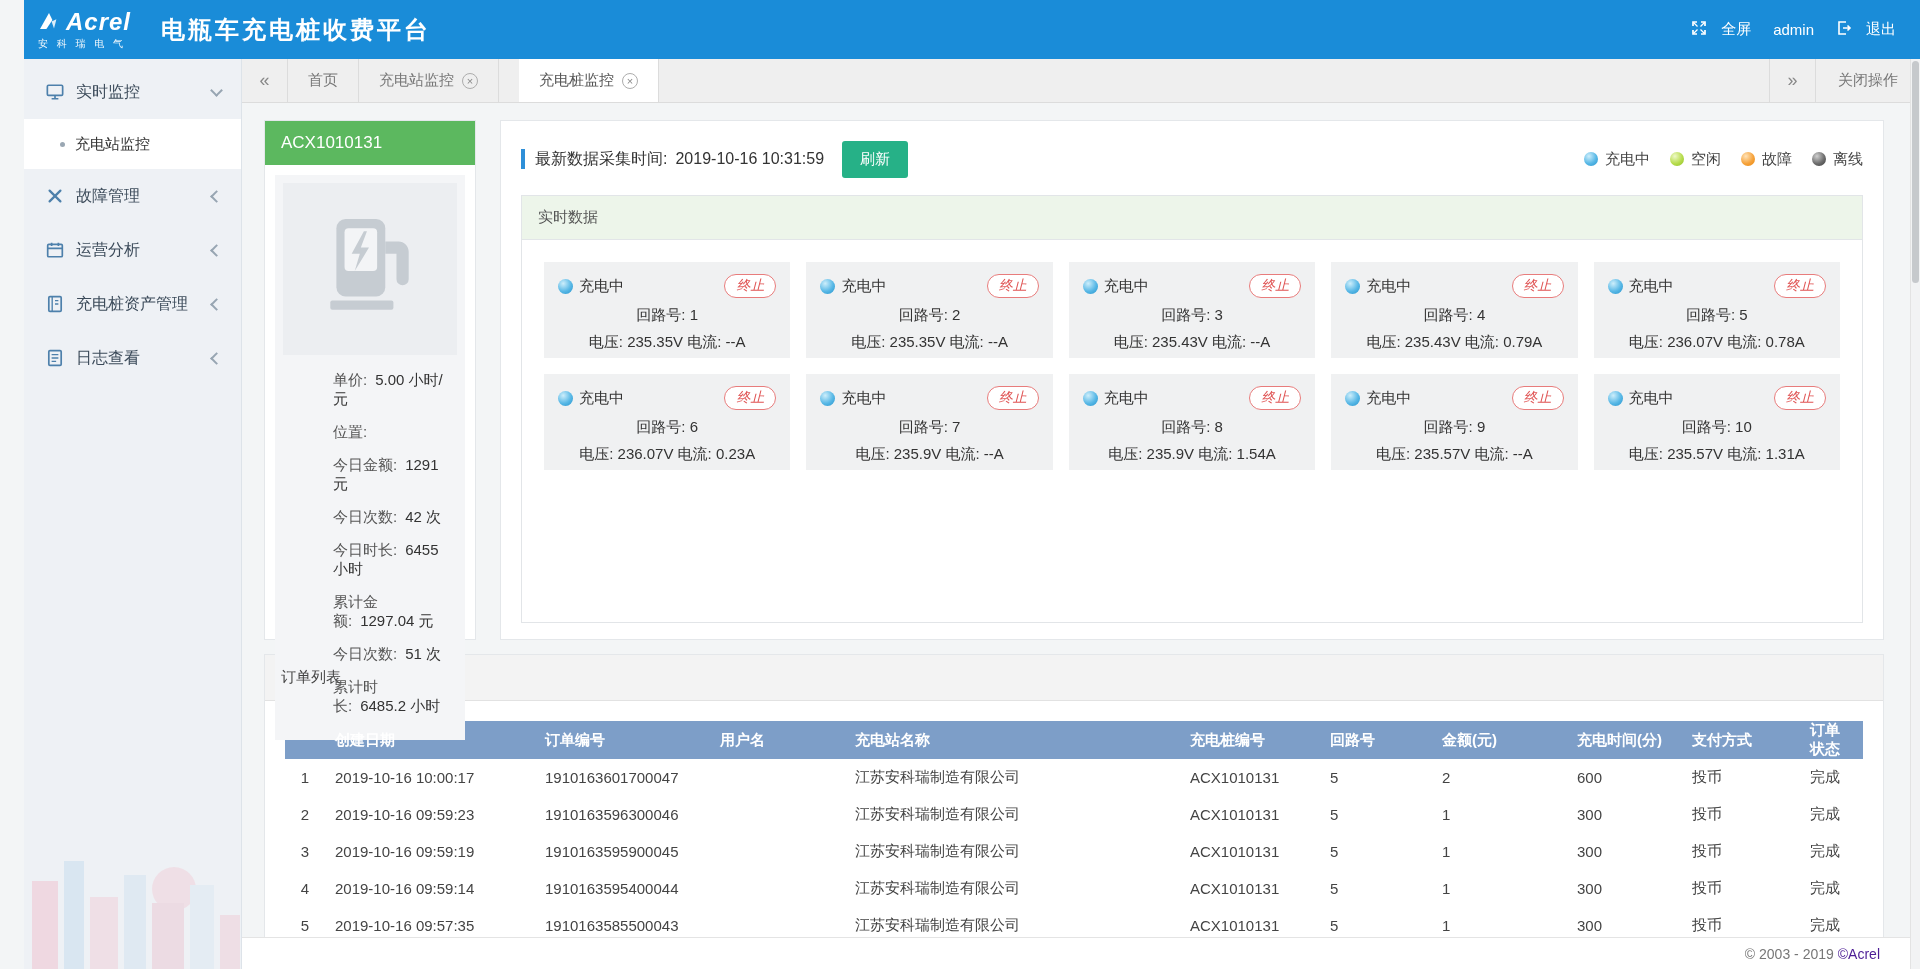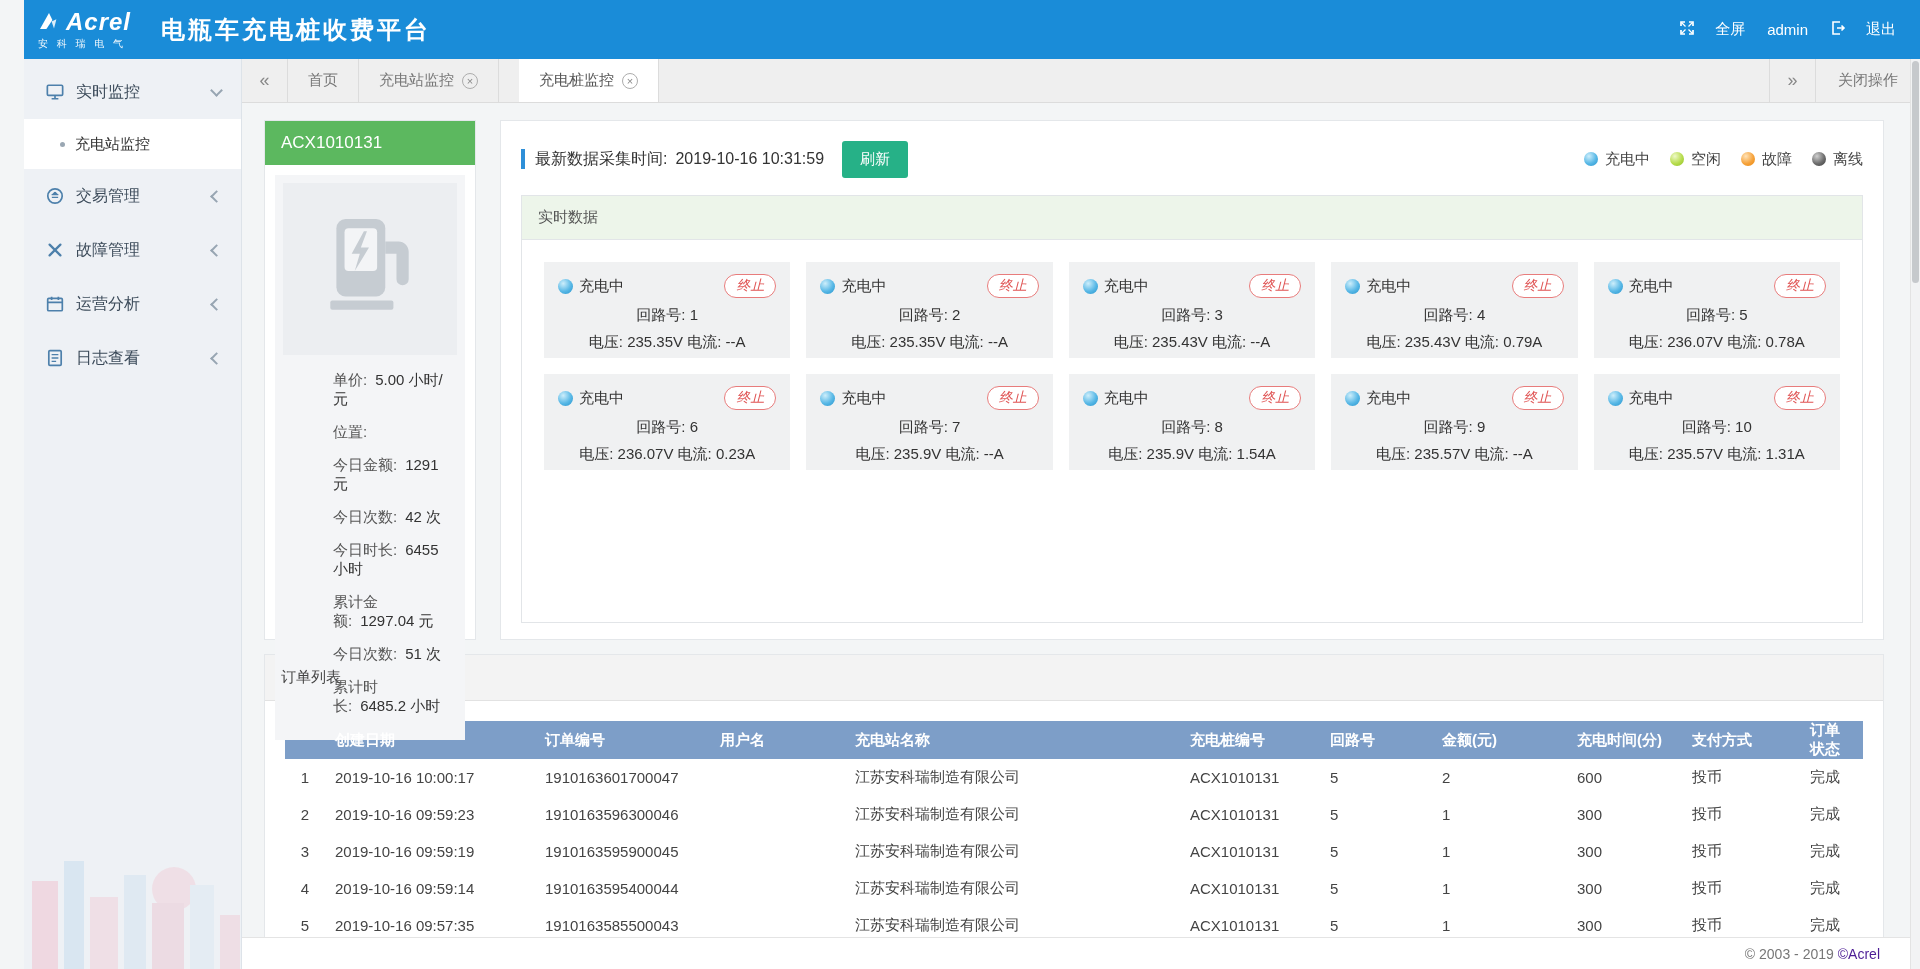--- a/index.html
+++ b/index.html
@@ -11,21 +11,21 @@
   
   .topbar { height:59px; flex:0 0 auto; background:#1a8cd8; display:flex; align-items:center;
     color:#fff; padding:0 24px 0 14px; }
   .logo { display:flex; flex-direction:column; justify-content:center; margin-right:30px; }
   .logo-row { display:flex; align-items:center; gap:6px; }
   .logo-mark svg { display:block; }
   .logo-text { font-size:24px; font-weight:bold; font-style:italic; letter-spacing:1px; }
   .logo-sub { font-size:10px; letter-spacing:3px; margin-top:1px; opacity:.95; }
   .app-title { font-size:24px; font-weight:bold; letter-spacing:3px; }
   .topbar-right { margin-left:auto; display:flex; align-items:center; gap:22px; font-size:15px; }
-  .top-action { display:flex; align-items:center; gap:20px; cursor:pointer; }
+  .top-action { display:flex; align-items:center; gap:14px; cursor:pointer; }
 
   
   .body { flex:1; display:flex; min-height:0; }
   .sidebar { width:218px; flex:0 0 218px; background:#eef1f5; border-right:1px solid #dde3e9;
     position:relative; overflow:hidden; padding-top:6px; }
   .side-item { display:flex; align-items:center; height:54px; padding:0 20px 0 22px; gap:12px;
     color:#3c4b5a; font-size:16px; cursor:pointer; }
   .side-icon { color:#4d80ab; display:flex; }
   .side-icon svg { display:block; }
   .chev { display:inline-block; width:9px; height:9px; border-left:2px solid #97a5b2;
@@ -180,30 +180,20 @@
             </svg>
         </span>
         <span class="side-label">实时监控</span>
         <span class="chev down"></span>
       </div>
       <div class="side-subitem">
         <span class="sub-dot"></span>
         <span>充电站监控</span>
       </div>
 
-      <div class="side-item">
-        <span class="side-icon">
-          <svg width="18" height="18" viewBox="0 0 16 16" fill="none" stroke="currentColor" stroke-width="1.5">
-              <circle cx="8" cy="8" r="6.4"></circle>
-              <path d="M5 6.7h6M5.2 9.3h5.6M8 4.5L6 6.7M8 4.5l2 2.2" stroke-width="1.1"></path>
-            </svg>
-        </span>
-        <span class="side-label">交易管理</span>
-        <span class="chev left"></span>
-      </div>
 
       <div class="side-item">
         <span class="side-icon">
           <svg width="18" height="18" viewBox="0 0 16 16" fill="none" stroke="currentColor" stroke-width="2" stroke-linecap="round">
               <path d="M3.2 3.2l9.6 9.6M12.8 3.2L3.2 12.8"></path>
             </svg>
         </span>
         <span class="side-label">故障管理</span>
         <span class="chev left"></span>
       </div>
@@ -213,20 +203,30 @@
           <svg width="18" height="18" viewBox="0 0 16 16" fill="none" stroke="currentColor" stroke-width="1.5">
               <rect x="1.5" y="3" width="13" height="11" rx="1"></rect>
               <path d="M1.5 6.5h13M5 1.5v3M11 1.5v3"></path>
             </svg>
         </span>
         <span class="side-label">运营分析</span>
         <span class="chev left"></span>
       </div>
 
 
+      <div class="side-item">
+        <span class="side-icon">
+          <svg width="18" height="18" viewBox="0 0 16 16" fill="none" stroke="currentColor" stroke-width="1.5">
+              <rect x="2.5" y="1.5" width="11" height="13" rx="1"></rect>
+              <path d="M5.5 1.5v13M8 5h3M8 8h3" stroke-width="1.2"></path>
+            </svg>
+        </span>
+        <span class="side-label">充电桩资产管理</span>
+        <span class="chev left"></span>
+      </div>
 
       <div class="side-item">
         <span class="side-icon">
           <svg width="18" height="18" viewBox="0 0 16 16" fill="none" stroke="currentColor" stroke-width="1.5">
               <rect x="2.5" y="1.5" width="11" height="13" rx="1"></rect>
               <path d="M5 5h6M5 8h6M5 11h4" stroke-width="1.2"></path>
             </svg>
         </span>
         <span class="side-label">日志查看</span>
         <span class="chev left"></span>

